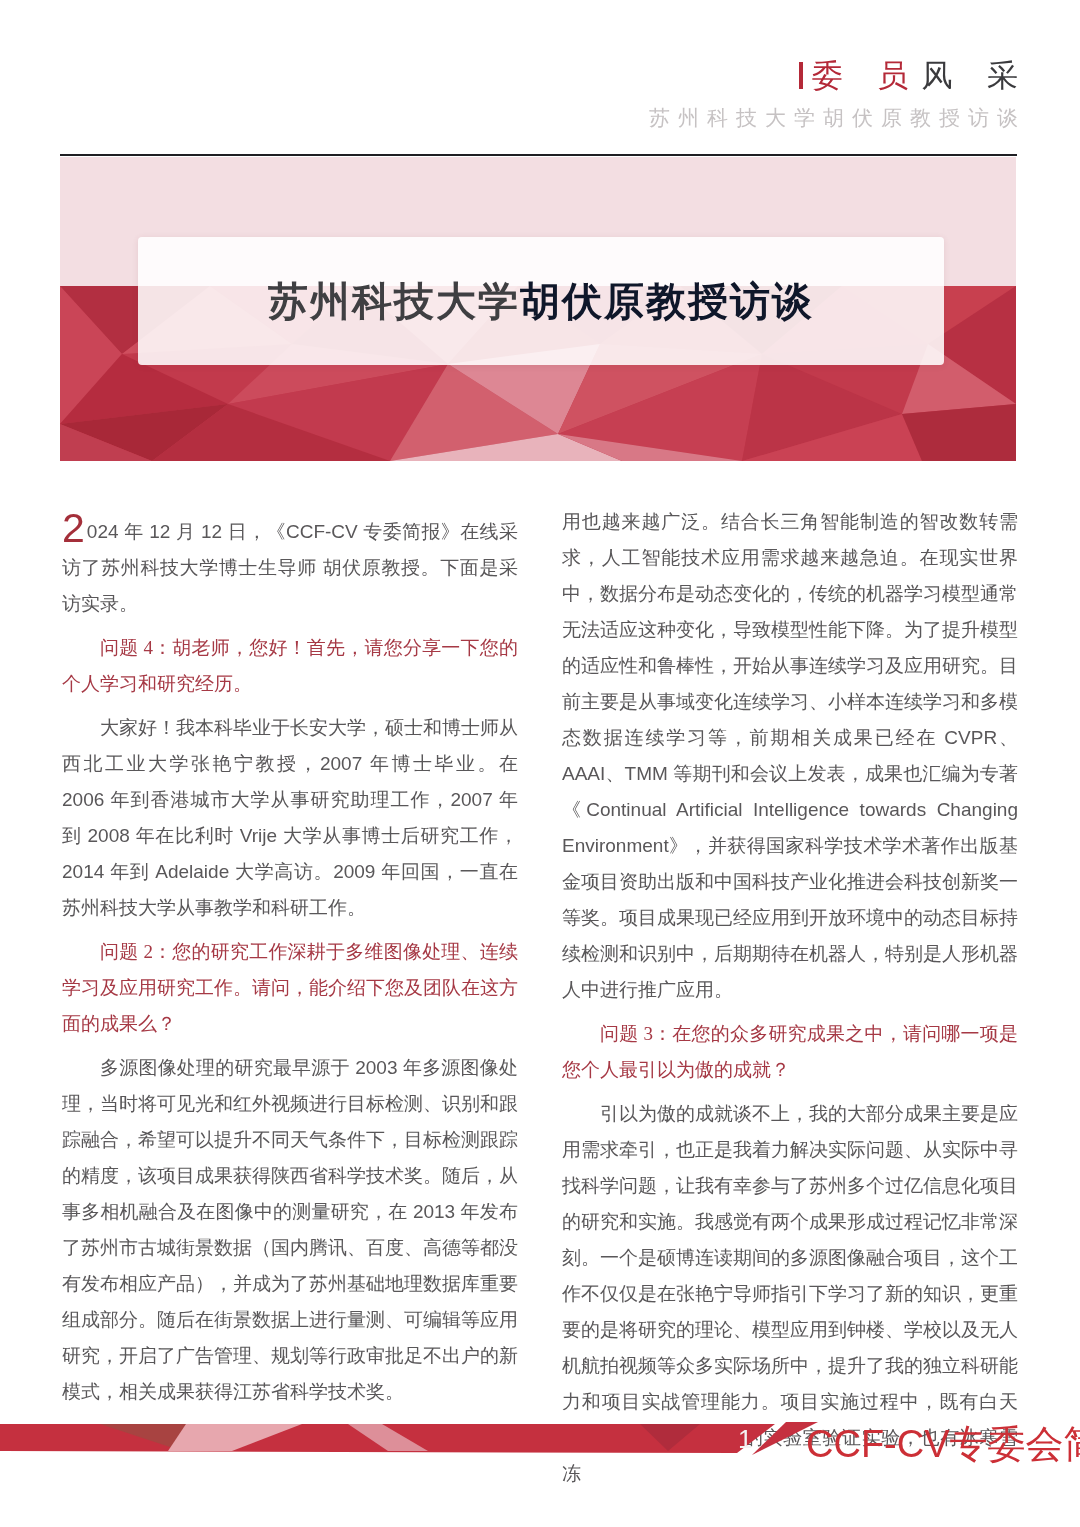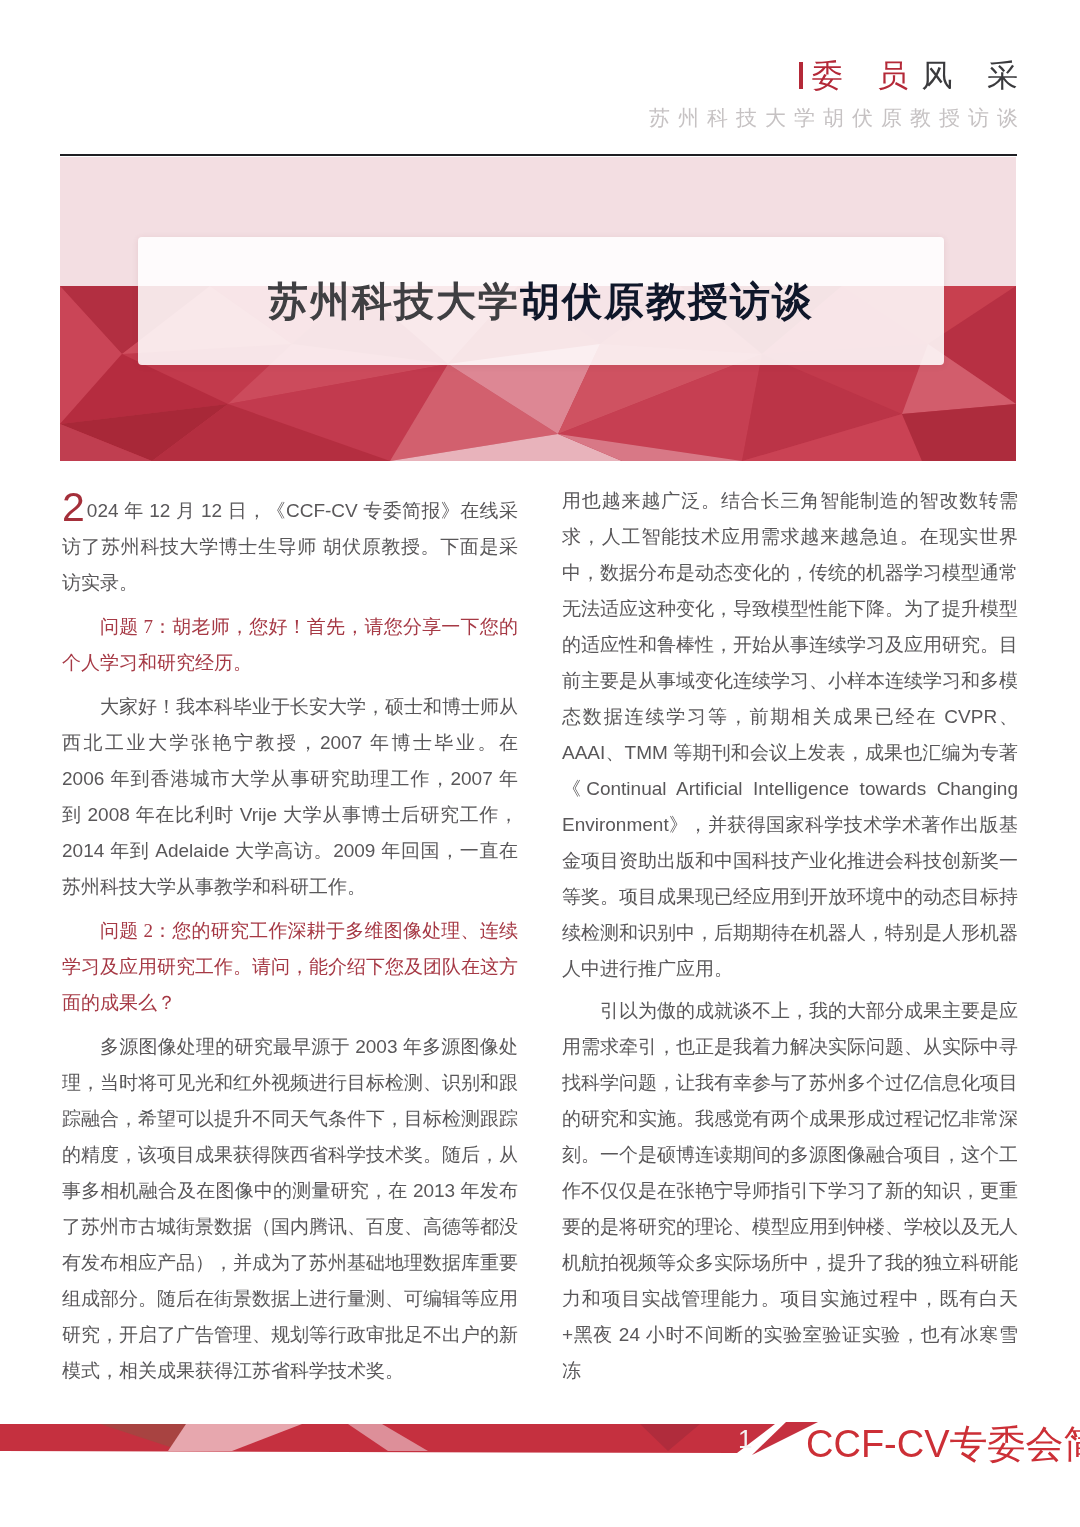--- a/index.html
+++ b/index.html
@@ -21,21 +21,21 @@
   .title-card{
     position:absolute;left:78px;top:80px;width:806px;height:128px;
     background:rgba(255,255,255,0.87);border-radius:4px;
     box-shadow:0 1px 6px rgba(120,40,50,0.10);
     display:flex;align-items:center;justify-content:center;
   }
   .title-card h1{margin:0;font-size:40px;font-weight:600;letter-spacing:2px;white-space:nowrap;}
   .t-dark{color:#3f3f42;}
   .t-red{color:#0f172a;}
   
-  .columns{position:absolute;left:62px;top:483px;width:956px;display:flex;gap:44px;}
+  .columns{position:absolute;left:62px;top:504px;width:956px;display:flex;gap:44px;}
   .col{width:456px;font-size:19px;line-height:36px;color:#595759;text-align:justify;}
   .col p{margin:0 0 6px;text-indent:2em;}
   .col p.lead{text-indent:0;}
   .col p.no-indent{text-indent:0;}
   .col p.question{
     font-family:"Liberation Serif","DejaVu Serif",serif;
     color:#a63945;margin:8px 0;
   }
   .dropcap{font-size:41px;line-height:1;color:#a42f3a;position:relative;top:4px;margin-right:2px;}
   
@@ -92,27 +92,28 @@
       <polygon points="842,128 956,118 956,175 862,175" fill="#ad2c3d"></polygon>
     </svg>
     <div class="title-card">
       <h1><span class="t-dark">苏州科技大学</span><span class="t-red">胡伏原教授访谈</span></h1>
     </div>
   </section>
 
   <main class="columns">
     <div class="col" id="col-left">
         <p class="lead"><span class="dropcap">2</span>024 年 12 月 12 日，《CCF-CV 专委简报》在线采访了苏州科技大学博士生导师 胡伏原教授。下面是采访实录。</p>
-        <p class="question">问题 7：胡老师，您好！首先，请您分享一下您的个人学习和研究经历。</p>
+        <p class="question">问题 4：胡老师，您好！首先，请您分享一下您的个人学习和研究经历。</p>
         <p class="body">大家好！我本科毕业于长安大学，硕士和博士师从西北工业大学张艳宁教授，2007 年博士毕业。在 2006 年到香港城市大学从事研究助理工作，2007 年到 2008 年在比利时 Vrije 大学从事博士后研究工作，2014 年到 Adelaide 大学高访。2009 年回国，一直在苏州科技大学从事教学和科研工作。</p>
         <p class="question">问题 2：您的研究工作深耕于多维图像处理、连续学习及应用研究工作。请问，能介绍下您及团队在这方面的成果么？</p>
         <p class="body">多源图像处理的研究最早源于 2003 年多源图像处理，当时将可见光和红外视频进行目标检测、识别和跟踪融合，希望可以提升不同天气条件下，目标检测跟踪的精度，该项目成果获得陕西省科学技术奖。随后，从事多相机融合及在图像中的测量研究，在 2013 年发布了苏州市古城街景数据（国内腾讯、百度、高德等都没有发布相应产品），并成为了苏州基础地理数据库重要组成部分。随后在街景数据上进行量测、可编辑等应用研究，开启了广告管理、规划等行政审批足不出户的新模式，相关成果获得江苏省科学技术奖。</p>
       </div>
     <div class="col" id="col-right">
         <p class="body no-indent">用也越来越广泛。结合长三角智能制造的智改数转需求，人工智能技术应用需求越来越急迫。在现实世界中，数据分布是动态变化的，传统的机器学习模型通常无法适应这种变化，导致模型性能下降。为了提升模型的适应性和鲁棒性，开始从事连续学习及应用研究。目前主要是从事域变化连续学习、小样本连续学习和多模态数据连续学习等，前期相关成果已经在 CVPR、AAAI、TMM 等期刊和会议上发表，成果也汇编为专著《Continual Artificial Intelligence towards Changing Environment》，并获得国家科学技术学术著作出版基金项目资助出版和中国科技产业化推进会科技创新奖一等奖。项目成果现已经应用到开放环境中的动态目标持续检测和识别中，后期期待在机器人，特别是人形机器人中进行推广应用。</p>
+        <p class="question">问题 3：在您的众多研究成果之中，请问哪一项是您个人最引以为傲的成就？</p>
         <p class="body">引以为傲的成就谈不上，我的大部分成果主要是应用需求牵引，也正是我着力解决实际问题、从实际中寻找科学问题，让我有幸参与了苏州多个过亿信息化项目的研究和实施。我感觉有两个成果形成过程记忆非常深刻。一个是硕博连读期间的多源图像融合项目，这个工作不仅仅是在张艳宁导师指引下学习了新的知识，更重要的是将研究的理论、模型应用到钟楼、学校以及无人机航拍视频等众多实际场所中，提升了我的独立科研能力和项目实战管理能力。项目实施过程中，既有白天+黑夜 24 小时不间断的实验室验证实验，也有冰寒雪冻</p>
       </div>
   </main>
 
   <footer class="footer">
     <svg class="strip" viewBox="0 0 840 33" preserveAspectRatio="none" aria-hidden="true">
       <polygon points="0,2 775,2 737,31 0,29" fill="#c5303f"></polygon>
       <polygon points="100,2 215,2 182,29" fill="#a84341"></polygon>
       <polygon points="186,2 302,2 232,29 168,29" fill="#e7a7ae"></polygon>
       <polygon points="348,2 382,2 428,29 388,29" fill="#dd8f99"></polygon>

